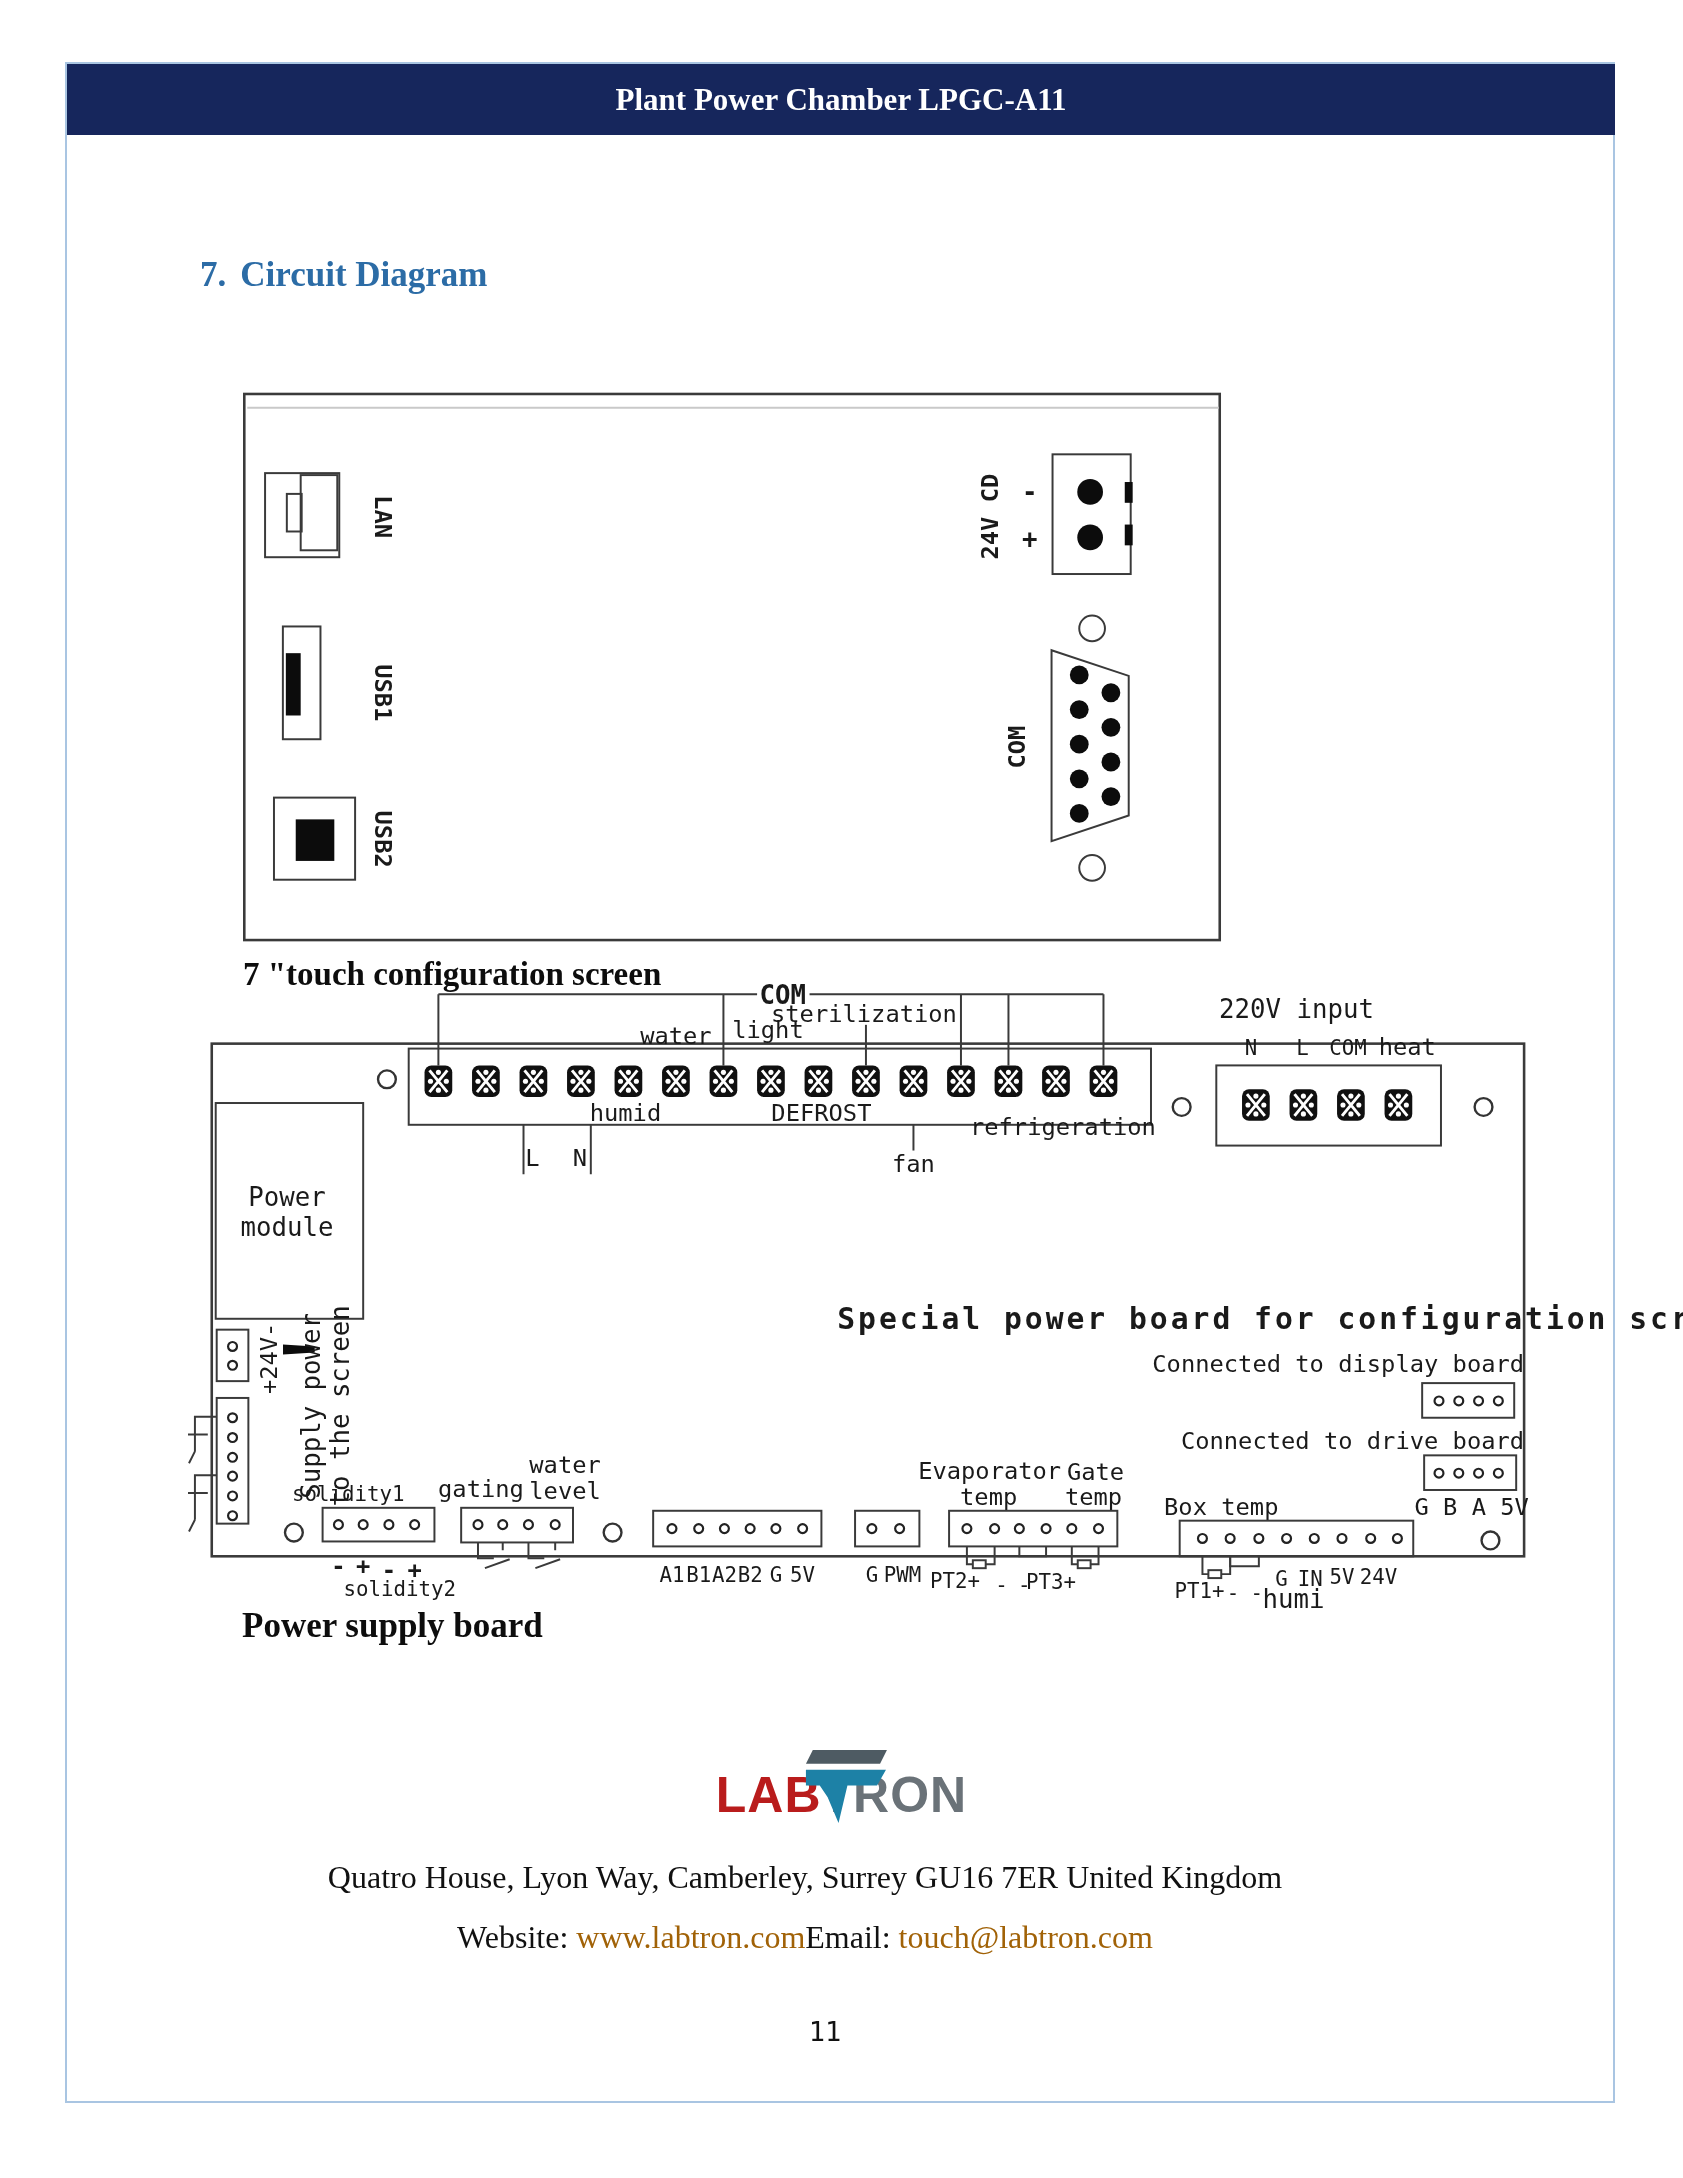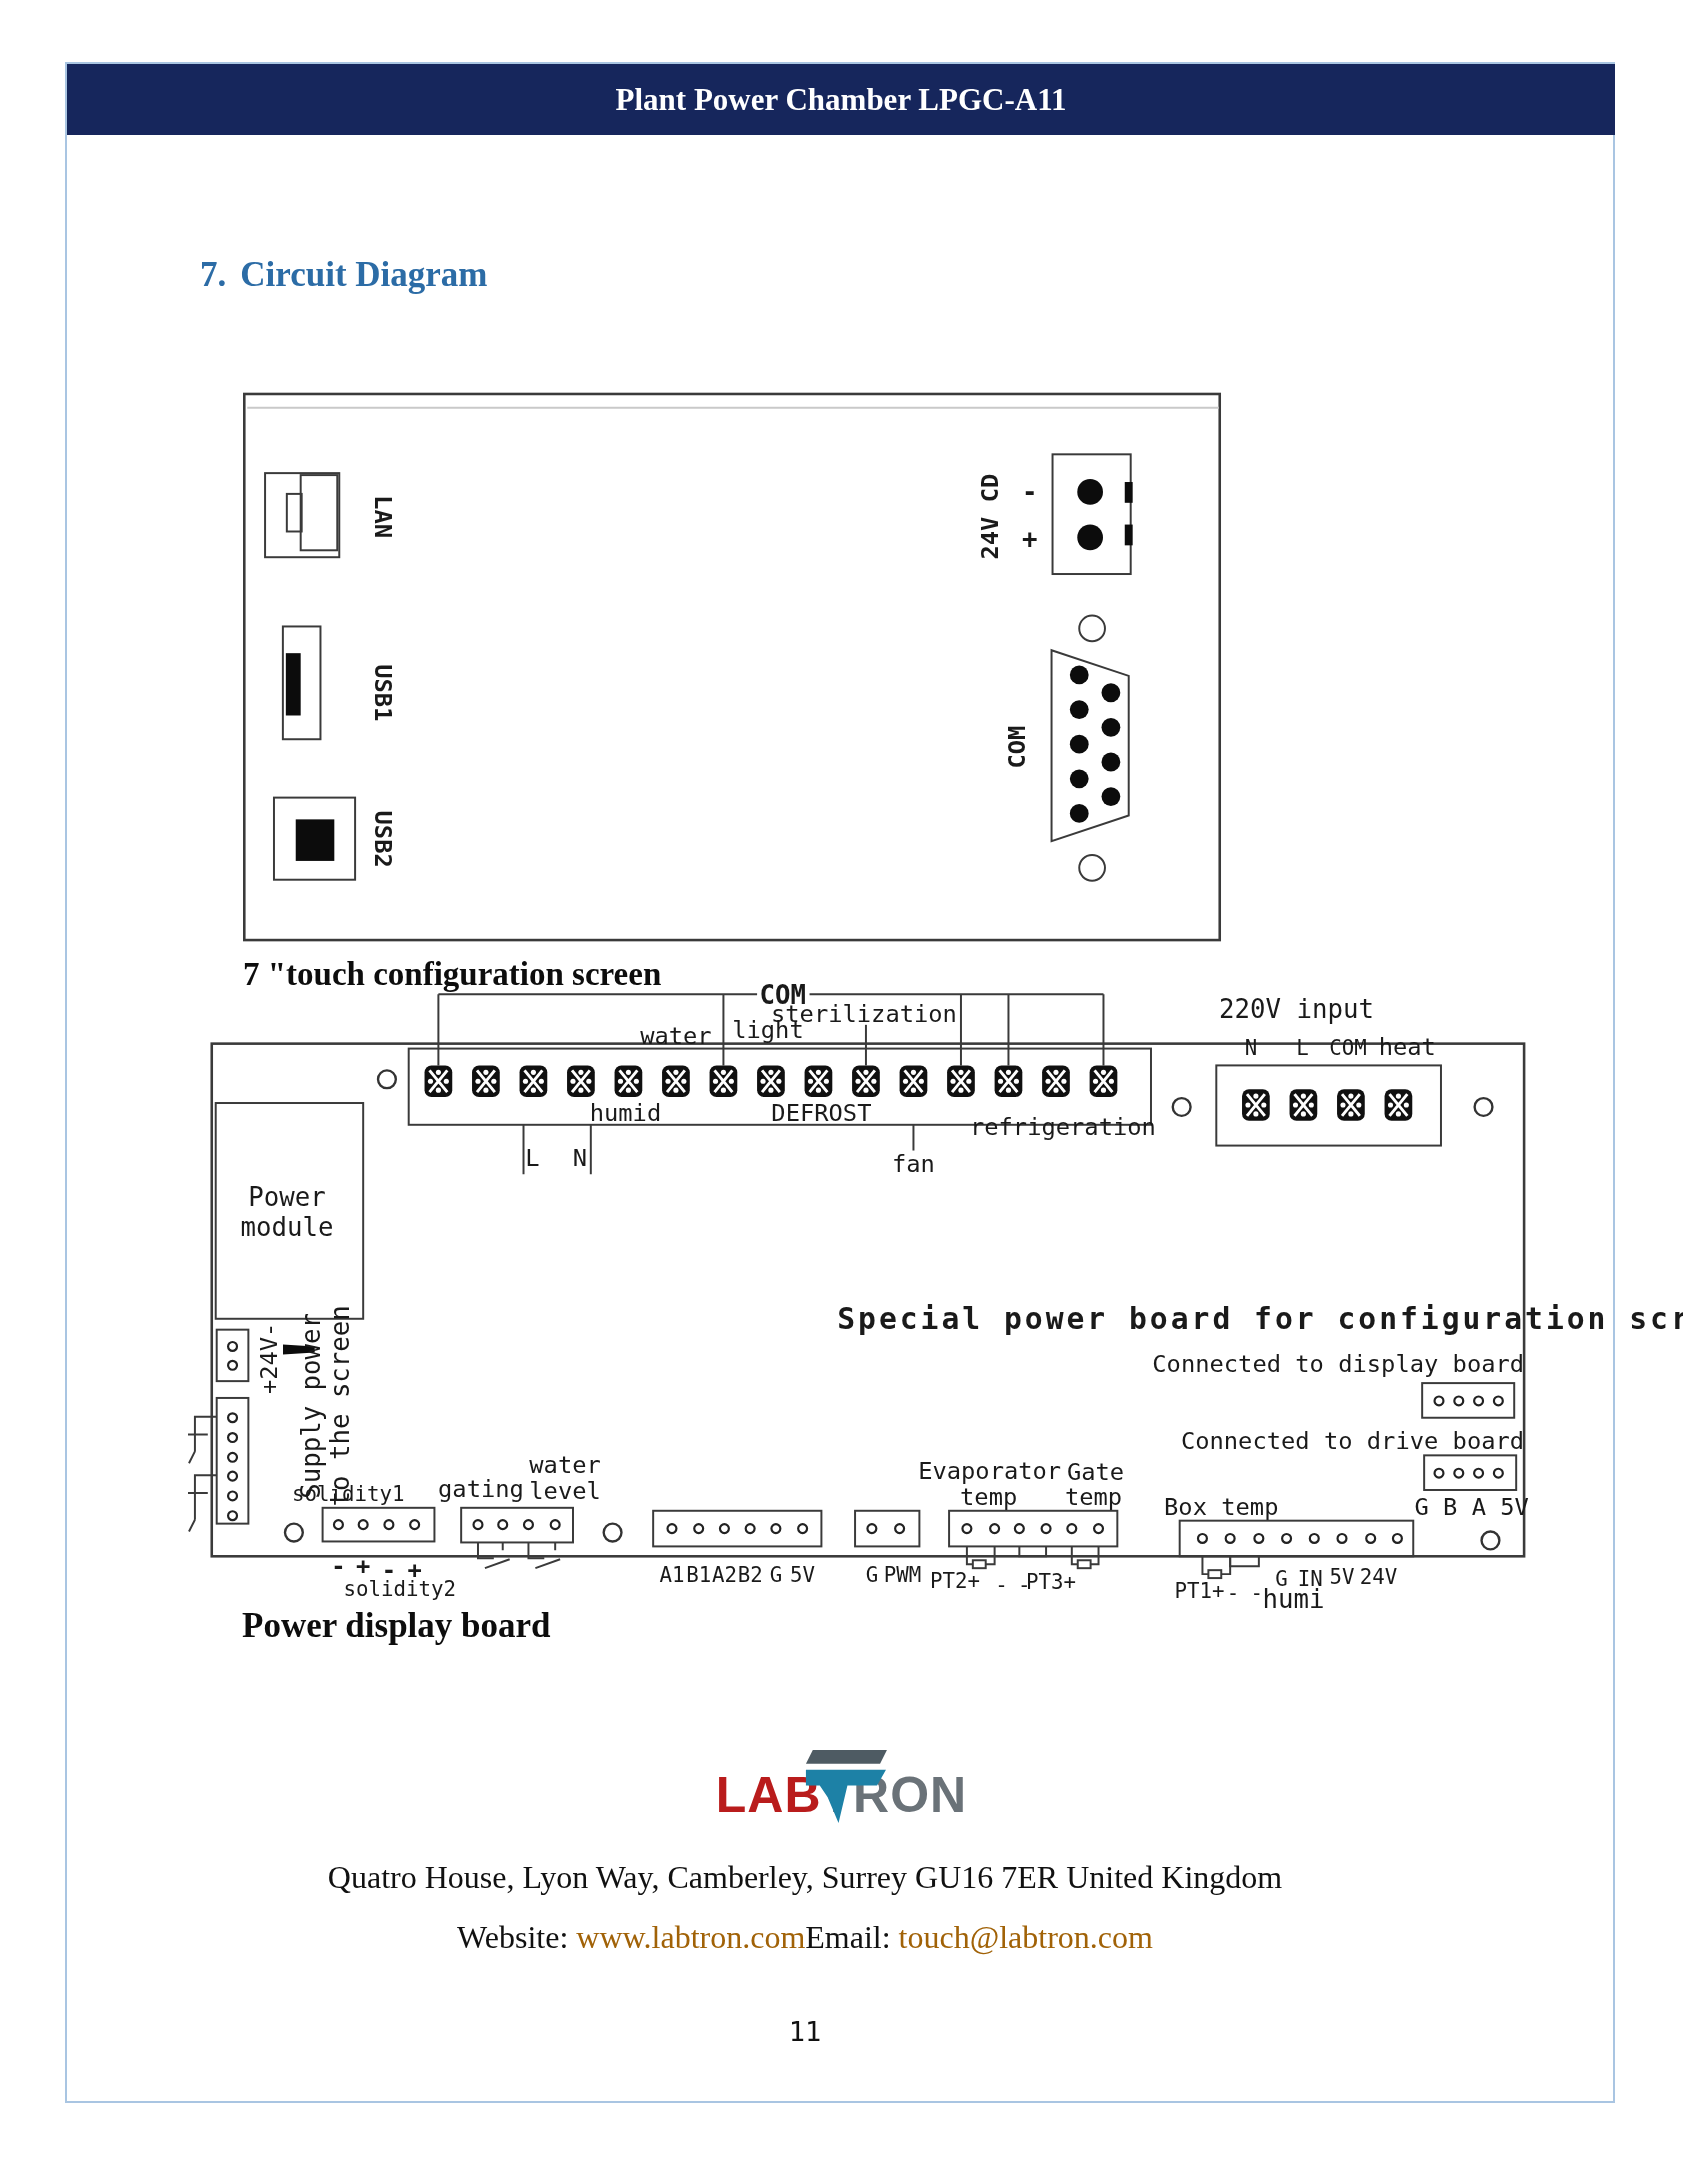--- a/index.html
+++ b/index.html
@@ -26,21 +26,21 @@
   .bld{font-weight:bold;}
   #footer-logo{position:absolute;left:0;top:1744px;width:1683px;display:flex;
                justify-content:center;align-items:flex-start;}
   #logo-text{font-family:"Liberation Sans",sans-serif;font-size:50px;font-weight:bold;
              margin-top:22px;letter-spacing:1px;}
   #logo-lab{color:#b91c1c;text-align:center;} #logo-tron{color:#6A7278;}
   .cline{position:absolute;left:0;width:1610px;text-align:center;color:#111;}
   #addr{top:1859px;font-size:32px;}
   #webline{top:1919px;font-size:32px;}
   #webline a{text-decoration:none;color:#a16207;}
-  #pagenum{top:2016px;font-size:27px;font-family:"DejaVu Sans Mono",monospace;}
+  #pagenum{top:2016px;font-size:27px;font-family:"DejaVu Sans Mono",monospace;padding-left:20px;}
 </style>
 </head>
 <body>
 
 <div id="page">
   <div id="border"></div>
   <div id="hdrbar">
     <span>Plant Power Chamber LPGC-A11</span>
   </div>
 
@@ -321,21 +321,21 @@
     <text class="mono t22" x="1080" y="626" text-anchor="middle">-</text>
     <text class="mono t22" x="1105" y="612" text-anchor="middle">G</text>
     <text class="mono t22" x="1134" y="612" text-anchor="middle">IN</text>
     <text class="mono t22" x="1166" y="610" text-anchor="middle">5V</text>
     <text class="mono t22" x="1203" y="610" text-anchor="middle">24V</text>
     <text class="mono t26" x="1117" y="634" text-anchor="middle">humi</text>
 
     <text class="mono bld" x="656" y="352" font-size="30" letter-spacing="3">Special power board for configuration screen series</text>
   </svg>
 
-  <div id="cap2" class="cap">Power display board</div>
+  <div id="cap2" class="cap">Power supply board</div>
 
   <div id="footer-logo">
     <svg width="91" height="84" viewBox="0 0 92 85">
       <polygon points="17,6 92,6 85,20 10,20" fill="#4E5B63"></polygon>
       <polygon points="10,26 91,26 82,42 52,42 43,80 32,54 24,42 10,42" fill="#1D81A6"></polygon>
     </svg>
     <div id="logo-text"><span id="logo-lab">LAB</span><span id="logo-tron">TRON</span></div>
   </div>
 
   <div id="addr" class="cline">Quatro House, Lyon Way, Camberley, Surrey GU16 7ER United Kingdom</div>

